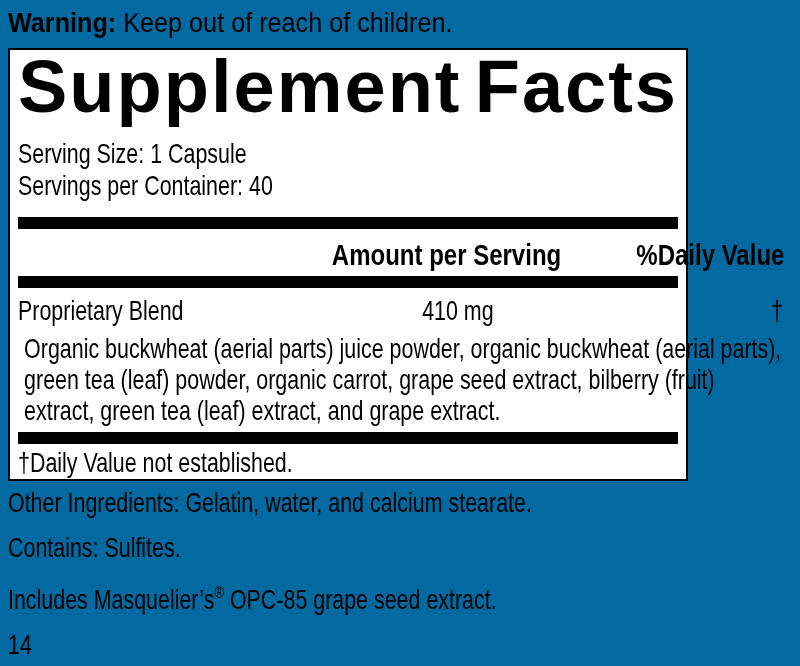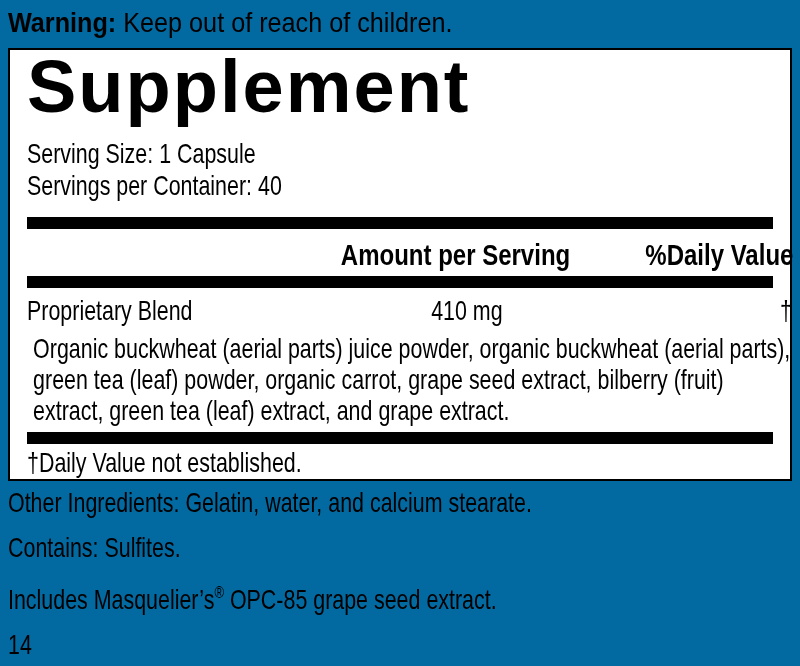--- a/index.html
+++ b/index.html
@@ -37,23 +37,23 @@
   .warning-line {
     margin: 8px 0 0 8px;
     font-size: 28px;
     line-height: 30px;
     white-space: nowrap;
   }
   .warning-line .warn-label { font-weight: bold; }
 
   .facts-box {
     margin: 10px 0 0 8px;
-    width: 784px;
+    width: 680px;
     border: 2px solid #000000;
-    padding: 0 17px;
+    padding: 0 8px;
     background: #ffffff;
   }
 
   .facts-title {
     display: flex;
     justify-content: space-between;
     align-items: baseline;
     font-size: 74px;
     line-height: 74px;
     font-weight: bold;
@@ -133,20 +133,21 @@
 <div class="page">
 
   <div class="warning-line cond-warn">
     <span class="warn-label">Warning:</span><span> Keep out of reach of children.</span>
   </div>
 
   <div class="facts-box">
 
     <div class="facts-title">
       <span>Supplement</span>
+      <span>Facts</span>
     </div>
 
     <div class="serving-block cond">
       <div>Serving Size: 1 Capsule</div>
       <div>Servings per Container: 40</div>
     </div>
 
     <div class="bar bar-1"></div>
 
     <div class="header-row cond-head">

